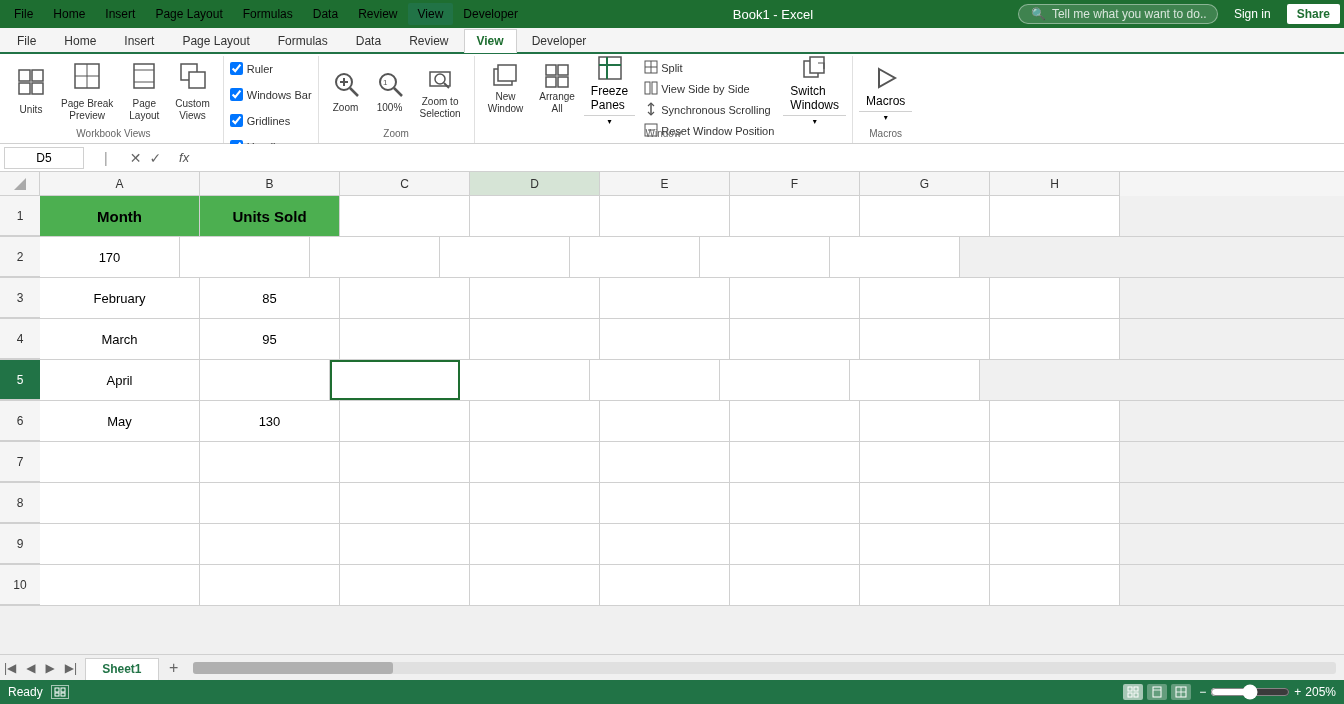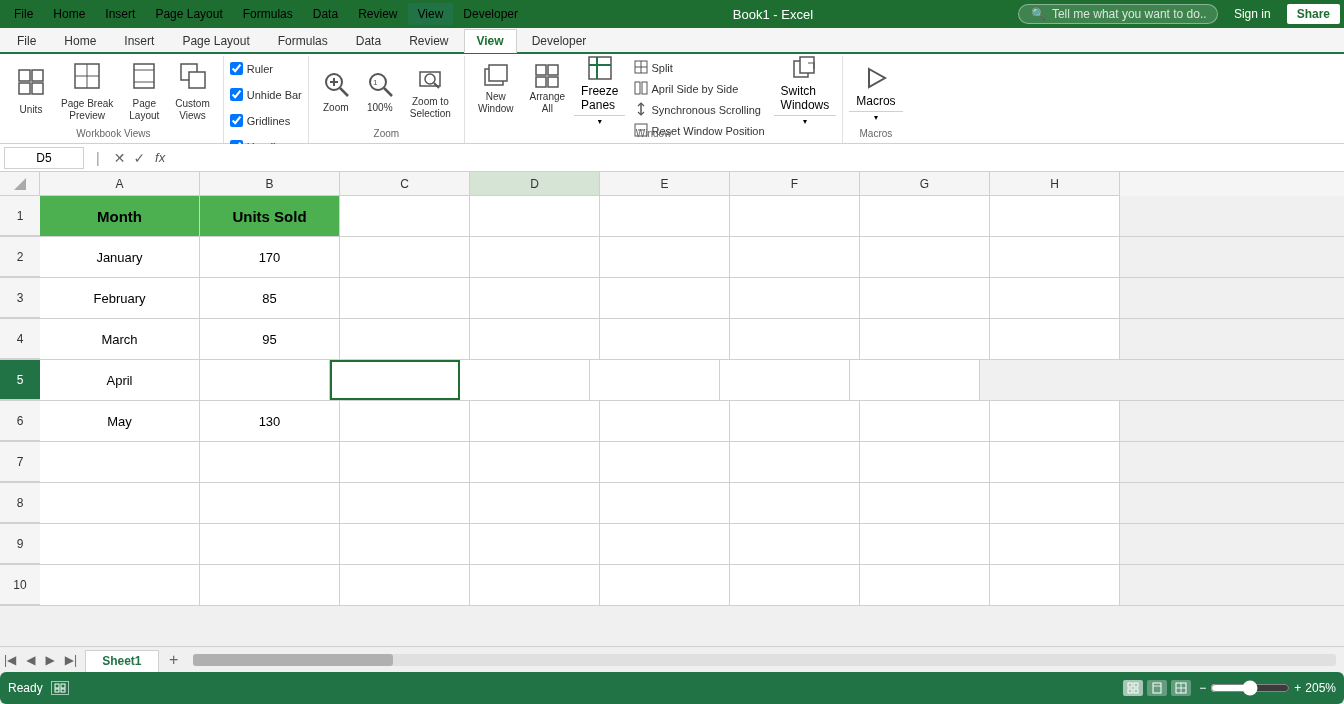--- a/index.html
+++ b/index.html
@@ -107,21 +107,21 @@
     .checkbox-item input { margin-right: 4px; }
 
     
     .formula-bar {
       background: white;
       border-bottom: 1px solid #d0d0d0;
       height: 28px;
       display: flex;
       align-items: center;
       padding: 0 4px;
-      gap: 8px;
+      gap: 16px;
     }
     .name-box {
       width: 80px;
       border: 1px solid #d0d0d0;
       height: 22px;
       padding: 0 4px;
       font-size: 12px;
       text-align: center;
     }
     .formula-divider {
@@ -267,27 +267,26 @@
       cursor: pointer;
       color: #666;
       font-size: 16px;
       margin-left: 4px;
     }
 
     
     .status-bar {
       background: #217346;
       color: white;
-      height: 32px;
+      height: 24px;
       display: flex;
       align-items: center;
       padding: 0 8px;
       font-size: 12px;
       justify-content: space-between;
-      border-radius: 6px;
     }
     .status-right {
       display: flex;
       align-items: center;
       gap: 8px;
     }
     .zoom-control {
       display: flex;
       align-items: center;
       gap: 4px;
@@ -503,21 +502,21 @@
     </div>
 
     <div class="ribbon-group">
       <div class="checkbox-group" style="margin-top:4px;">
         <label class="checkbox-item">
           <input type="checkbox" checked="" style=""> 
             <span>Ruler</span>
         </label>
         <label class="checkbox-item">
           <input type="checkbox" checked="" style=""> 
-            <span>Unhide Bar</span>
+            <span>Windows Bar</span>
         </label>
         <label class="checkbox-item">
           <input type="checkbox" checked="" style=""> 
             <span>Gridlines</span>
         </label>
         <label class="checkbox-item">
           <input type="checkbox" checked="" style=""> 
             <span>Headings</span>
         </label>
       </div>
@@ -614,21 +613,21 @@
           </div>
 
           <div style="display:flex; flex-direction:column; gap:1px;">
             <div class="ribbon-btn-small">
               <div style="margin-right:3px;">
                 <svg width="14" height="14" viewBox="0 0 14 14">
                     <rect x="1" y="1" width="5" height="12" fill="none" stroke="#555" stroke-width="1"></rect>
                     <rect x="8" y="1" width="5" height="12" fill="none" stroke="#555" stroke-width="1"></rect>
                   </svg>
               </div>
-              <span>April Side by Side</span>
+              <span>View Side by Side</span>
             </div>
             <div class="ribbon-btn-small">
               <div style="margin-right:3px;">
                 <svg width="14" height="14" viewBox="0 0 14 14">
                     <line x1="7" y1="1" x2="7" y2="13" stroke="#555" stroke-width="1.5"></line>
                     <polyline points="4,4 7,1 10,4" fill="none" stroke="#555" stroke-width="1.2"></polyline>
                     <polyline points="4,10 7,13 10,10" fill="none" stroke="#555" stroke-width="1.2"></polyline>
                   </svg>
               </div>
               <span>Synchronous Scrolling</span>
@@ -720,21 +719,20 @@
           <div class="cell col-c"></div>
           <div class="cell col-d"></div>
           <div class="cell col-e"></div>
           <div class="cell col-f"></div>
           <div class="cell col-g"></div>
           <div class="cell col-h"></div>
         </div>
 
         <div class="grid-row">
           <div class="row-header">2</div>
-          <div class="cell col-a" style="justify-content:center;">January</div>
           <div class="cell col-b" style="justify-content:center;">170</div>
           <div class="cell col-c"></div>
           <div class="cell col-d"></div>
           <div class="cell col-e"></div>
           <div class="cell col-f"></div>
           <div class="cell col-g"></div>
           <div class="cell col-h"></div>
         </div>
 
         <div class="grid-row">

